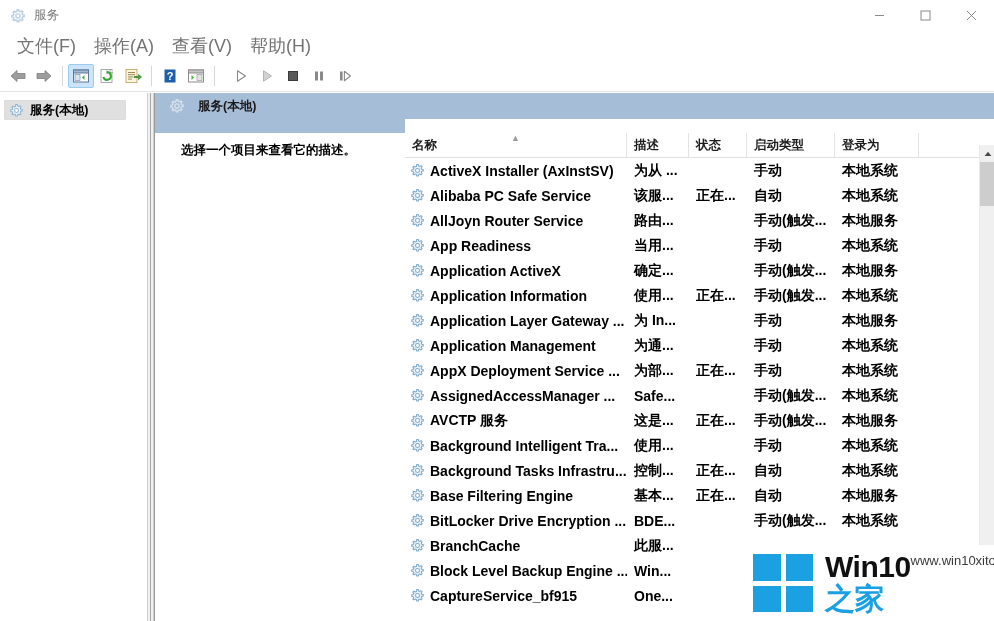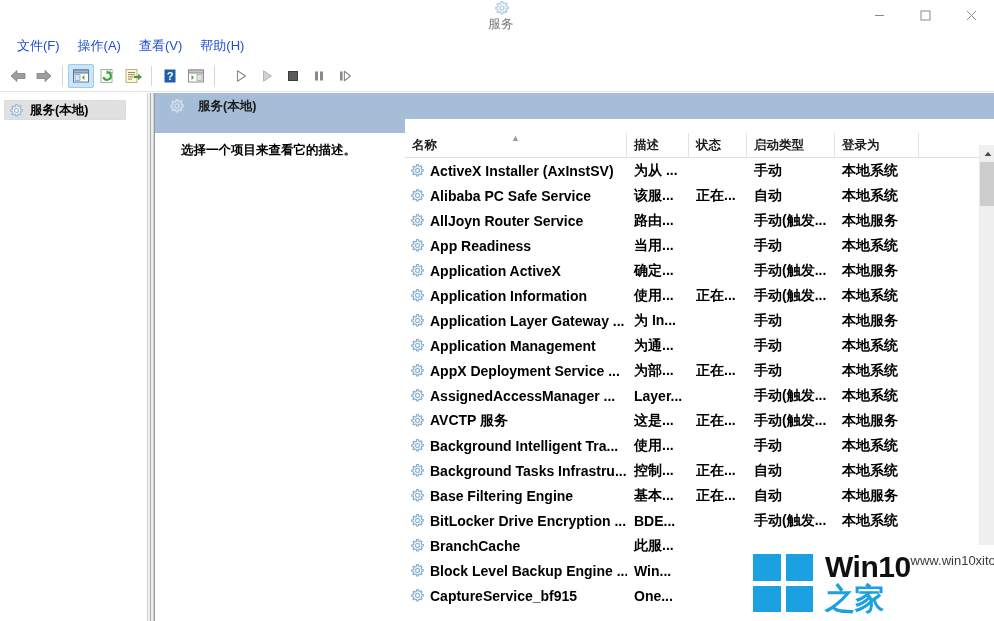--- a/index.html
+++ b/index.html
@@ -26,21 +26,20 @@
   }
 
   
   .titlebar {
     position: absolute;
     left: 0; top: 0;
     width: 994px; height: 31px;
     background: #ffffff;
     display: flex;
     align-items: center;
-    flex-direction: column;
   }
   .titlebar-icon {
     margin-left: 10px;
     width: 16px; height: 16px;
     position: relative;
     flex: none;
   }
   .title-text {
     margin-left: 8px;
     font-size: 12.5px;
@@ -66,22 +65,22 @@
     left: 0; top: 31px;
     width: 994px; height: 29px;
     background: #ffffff;
     display: flex;
     align-items: center;
     padding-left: 8px;
     box-sizing: border-box;
   }
   .menu-item {
     padding: 4px 9px;
-    font-size: 13px;
-    color: #1d4ed8;
+    font-size: 18px;
+    color: #737373;
     white-space: nowrap;
   }
 
   
   .toolbar {
     position: absolute;
     left: 0; top: 60px;
     width: 994px; height: 32px;
     background: #ffffff;
     display: flex;
@@ -682,21 +681,21 @@
               <div class="cell" style="width: 84px;">本地系统</div>
             </div>
             <div class="row">
               <div class="cell name" style="width: 222px;">
                 <span class="svc-icon"><svg width="15" height="15" viewBox="0 0 16 16">
                     <path d="M7.2 1.6h1.6l.3 1.6 1.3.55 1.35-.9 1.15 1.15-.9 1.35.55 1.3 1.6.3v1.6l-1.6.3-.55 1.3.9 1.35-1.15 1.15-1.35-.9-1.3.55-.3 1.6H7.2l-.3-1.6-1.3-.55-1.35.9L3.1 11.9l.9-1.35-.55-1.3-1.6-.3V7.35l1.6-.3.55-1.3-.9-1.35L4.25 3.25l1.35.9 1.3-.55z" fill="#eaf2f8" stroke="#7fa9c9" stroke-width="1.1"></path>
                     <circle cx="8" cy="8" r="2.1" fill="#ffffff" stroke="#7fa9c9" stroke-width="1.1"></circle>
                   </svg></span>
                 <span>AssignedAccessManager ...</span>
               </div>
-              <div class="cell" style="width: 62px;">Layer...</div>
+              <div class="cell" style="width: 62px;">Safe...</div>
               <div class="cell" style="width: 58px;"></div>
               <div class="cell" style="width: 88px;">手动(触发...</div>
               <div class="cell" style="width: 84px;">本地系统</div>
             </div>
             <div class="row">
               <div class="cell name" style="width: 222px;">
                 <span class="svc-icon"><svg width="15" height="15" viewBox="0 0 16 16">
                     <path d="M7.2 1.6h1.6l.3 1.6 1.3.55 1.35-.9 1.15 1.15-.9 1.35.55 1.3 1.6.3v1.6l-1.6.3-.55 1.3.9 1.35-1.15 1.15-1.35-.9-1.3.55-.3 1.6H7.2l-.3-1.6-1.3-.55-1.35.9L3.1 11.9l.9-1.35-.55-1.3-1.6-.3V7.35l1.6-.3.55-1.3-.9-1.35L4.25 3.25l1.35.9 1.3-.55z" fill="#eaf2f8" stroke="#7fa9c9" stroke-width="1.1"></path>
                     <circle cx="8" cy="8" r="2.1" fill="#ffffff" stroke="#7fa9c9" stroke-width="1.1"></circle>
                   </svg></span>

